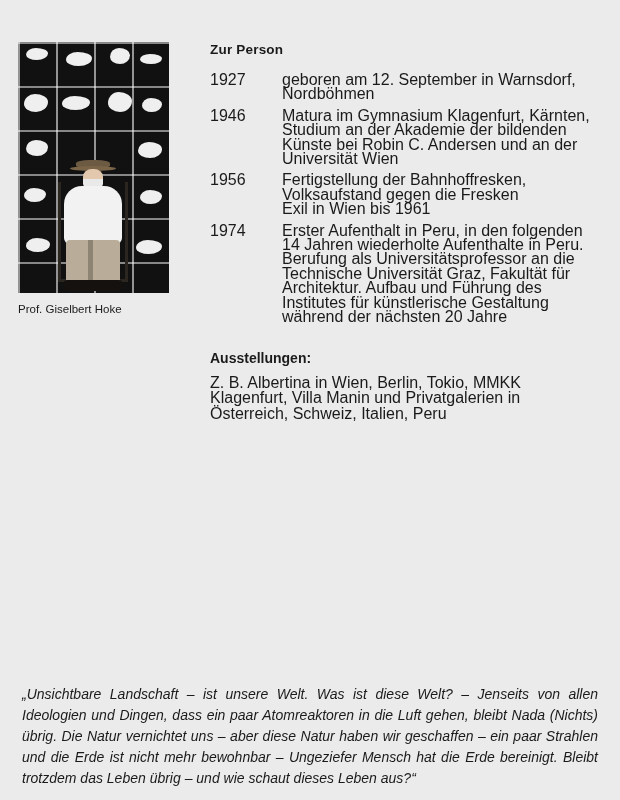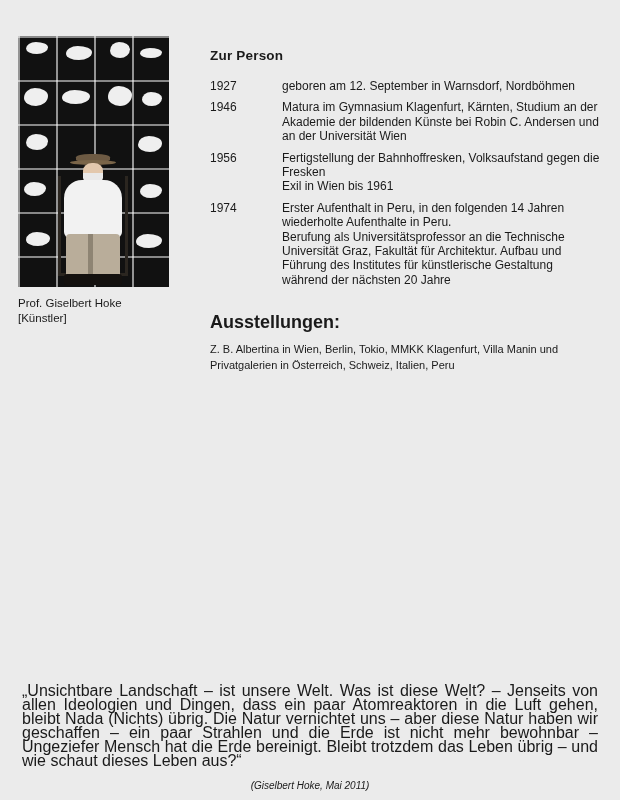--- a/index.html
+++ b/index.html
@@ -18,21 +18,21 @@
     position: relative;
     width: 620px;
     height: 800px;
     box-sizing: border-box;
   }
 
   
   .left-col {
     position: absolute;
     left: 18px;
-    top: 36px;
+    top: 42px;
     width: 168px;
   }
   .portrait {
     position: relative;
     width: 151px;
     height: 251px;
     background: #0d0d0d;
     overflow: hidden;
   }
   .portrait .mural {
@@ -142,66 +142,67 @@
     margin-top: 9px;
     font-size: 11.5px;
     line-height: 15px;
     color: #1a1a1a;
   }
 
   
   .right-col {
     position: absolute;
     left: 210px;
-    top: 48px;
+    top: 42px;
     width: 392px;
   }
   h2.section-title {
     margin: 0 0 16px 0;
     font-size: 13.5px;
     font-weight: bold;
     letter-spacing: .2px;
   }
   .cv {
     width: 100%;
     border-collapse: collapse;
   }
   .cv td {
     vertical-align: top;
-    font-size: 12px;
+    font-size: 16px;
     line-height: 14.4px;
     padding: 0 0 7px 0;
   }
   .cv td.year {
     width: 66px;
     white-space: nowrap;
     padding-right: 6px;
   }
   .exh-title {
     margin: 18px 0 9px 0;
-    font-size: 18px;
+    font-size: 14px;
     font-weight: bold;
   }
   .exh-text {
-    font-size: 11px;
+    font-size: 16px;
     line-height: 15.5px;
     width: 382px;
   }
 
   
   .quote-block {
     position: absolute;
     left: 22px;
     top: 684px;
     width: 576px;
   }
   .quote {
-    font-size: 16px;
-    line-height: 14px;
+    font-size: 14px;
+    line-height: 21px;
     text-align: justify;
+    font-style: italic;
   }
   .quote-source {
     margin-top: 12px;
     text-align: center;
     font-size: 10px;
     font-style: italic;
   }
 </style>
 </head>
 <body>
@@ -231,21 +232,20 @@
         <div class="fig-hat"></div>
         <div class="fig-head"></div>
         <div class="fig-beard"></div>
         <div class="fig-body"></div>
         <div class="fig-legs"></div>
         <div class="fig-shoes"></div>
       </div>
     </div>
     <div class="caption">
       <div>Prof. Giselbert Hoke</div>
-      <div>[Künstler]</div>
     </div>
   </div>
 
   <div class="right-col">
     <h2 class="section-title">Zur Person</h2>
 
     <table class="cv">
       <tbody>
         <tr>
           <td class="year">1927</td>

